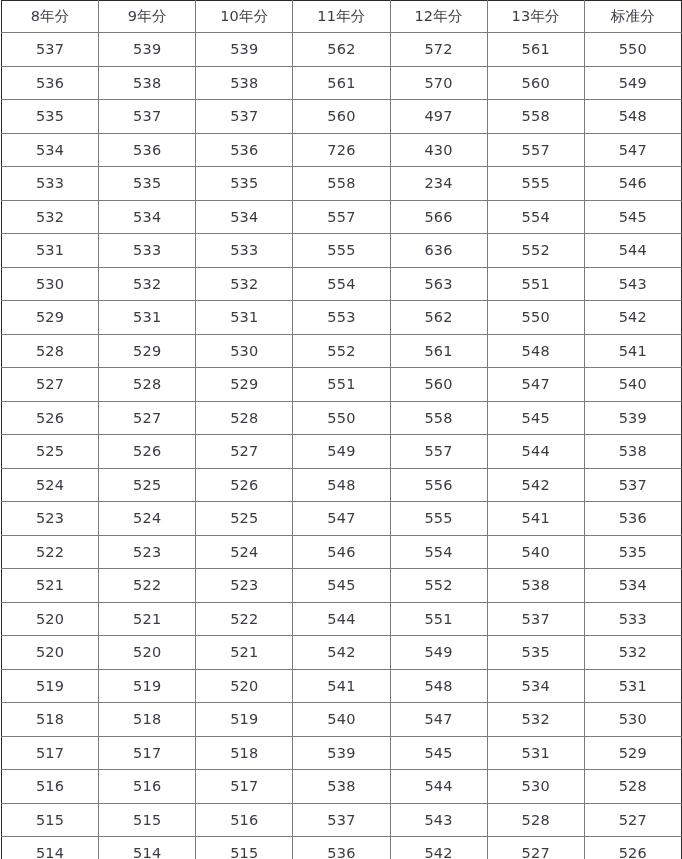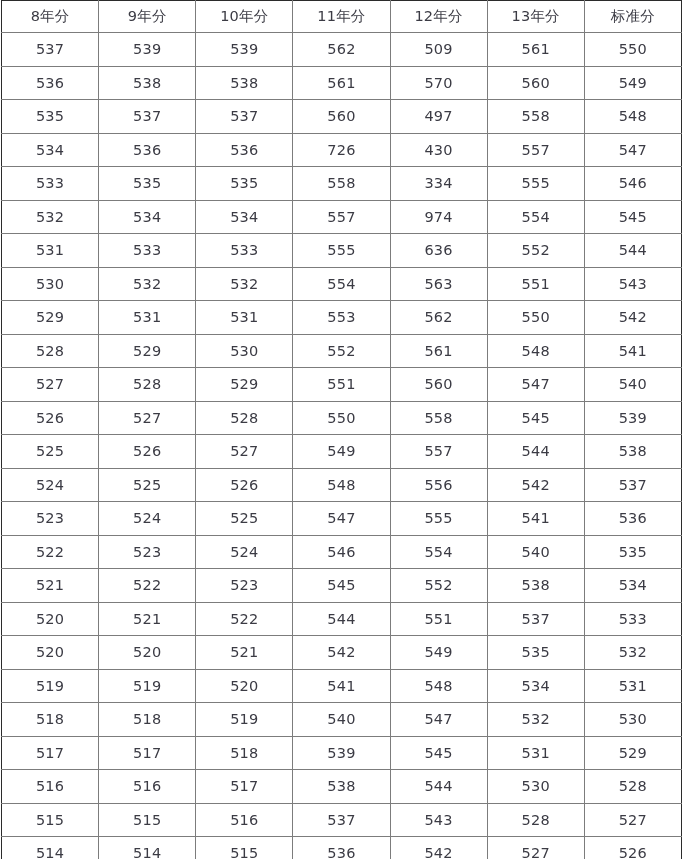--- a/index.html
+++ b/index.html
@@ -86,21 +86,21 @@
           <th>13年分</th>
           <th>标准分</th>
         </tr>
     </thead>
     <tbody>
         <tr>
           <td>537</td>
           <td>539</td>
           <td>539</td>
           <td>562</td>
-          <td>509</td>
+          <td>572</td>
           <td>561</td>
           <td>550</td>
         </tr>
         <tr>
           <td>536</td>
           <td>538</td>
           <td>538</td>
           <td>561</td>
           <td>570</td>
           <td>560</td>
@@ -122,30 +122,30 @@
           <td>726</td>
           <td>430</td>
           <td>557</td>
           <td>547</td>
         </tr>
         <tr>
           <td>533</td>
           <td>535</td>
           <td>535</td>
           <td>558</td>
-          <td>334</td>
+          <td>234</td>
           <td>555</td>
           <td>546</td>
         </tr>
         <tr>
           <td>532</td>
           <td>534</td>
           <td>534</td>
           <td>557</td>
-          <td>974</td>
+          <td>566</td>
           <td>554</td>
           <td>545</td>
         </tr>
         <tr>
           <td>531</td>
           <td>533</td>
           <td>533</td>
           <td>555</td>
           <td>636</td>
           <td>552</td>

